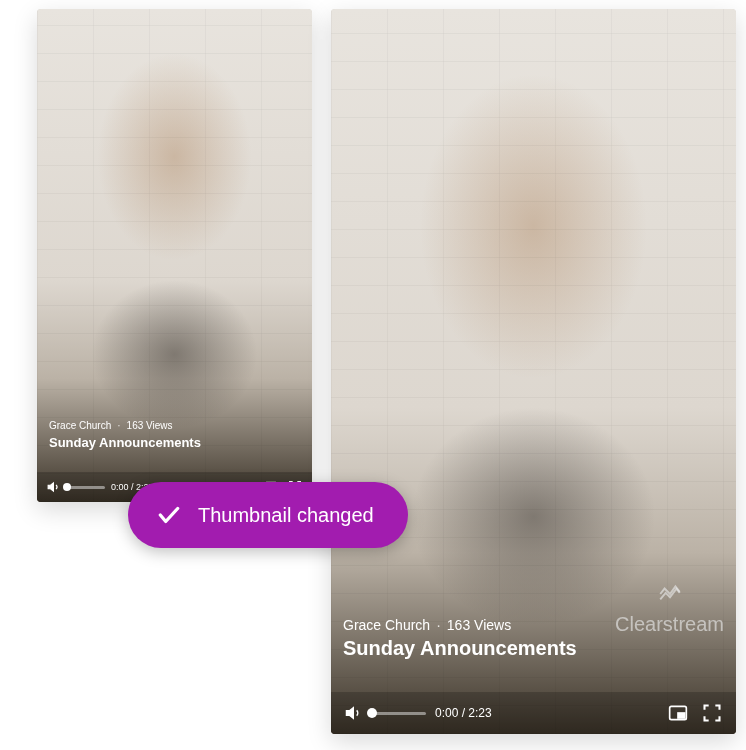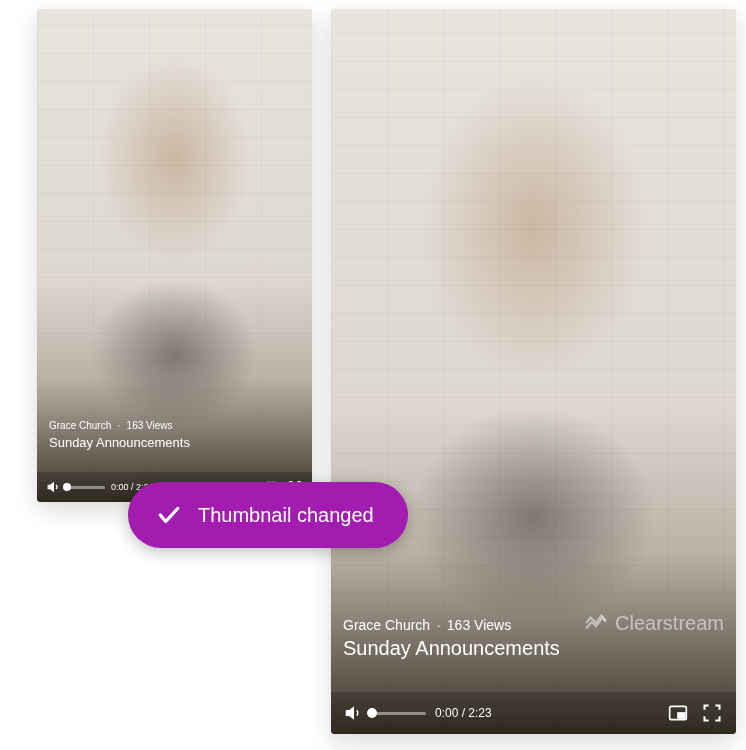--- a/index.html
+++ b/index.html
@@ -82,21 +82,21 @@
     .video-card.small .meta-line {
       font-size: 10px;
     }
     .video-card.large .meta-line {
       font-size: 14px;
     }
     .meta-sep {
       opacity: 0.8;
     }
     .video-title {
-      font-weight: 400;
+      font-weight: 700;
       color: #fff;
     }
     .video-card.small .video-title {
       font-size: 13px;
     }
     .video-card.large .video-title {
       font-size: 20px;
     }
     .player-bar {
       position: absolute;
@@ -188,20 +188,21 @@
     .brand-mark {
       position: absolute;
       right: 12px;
       bottom: 98px;
       display: flex;
       align-items: center;
       gap: 6px;
       color: rgba(230,230,230,0.65);
       font-size: 20px;
       font-weight: 400;
+      flex-direction: column;
     }
   </style>
 </head>
 <body>
 
 <div class="video-card small">
   <div class="video-content">
     <div class="video-figure">
       <div class="brick-texture"></div>
     </div>

